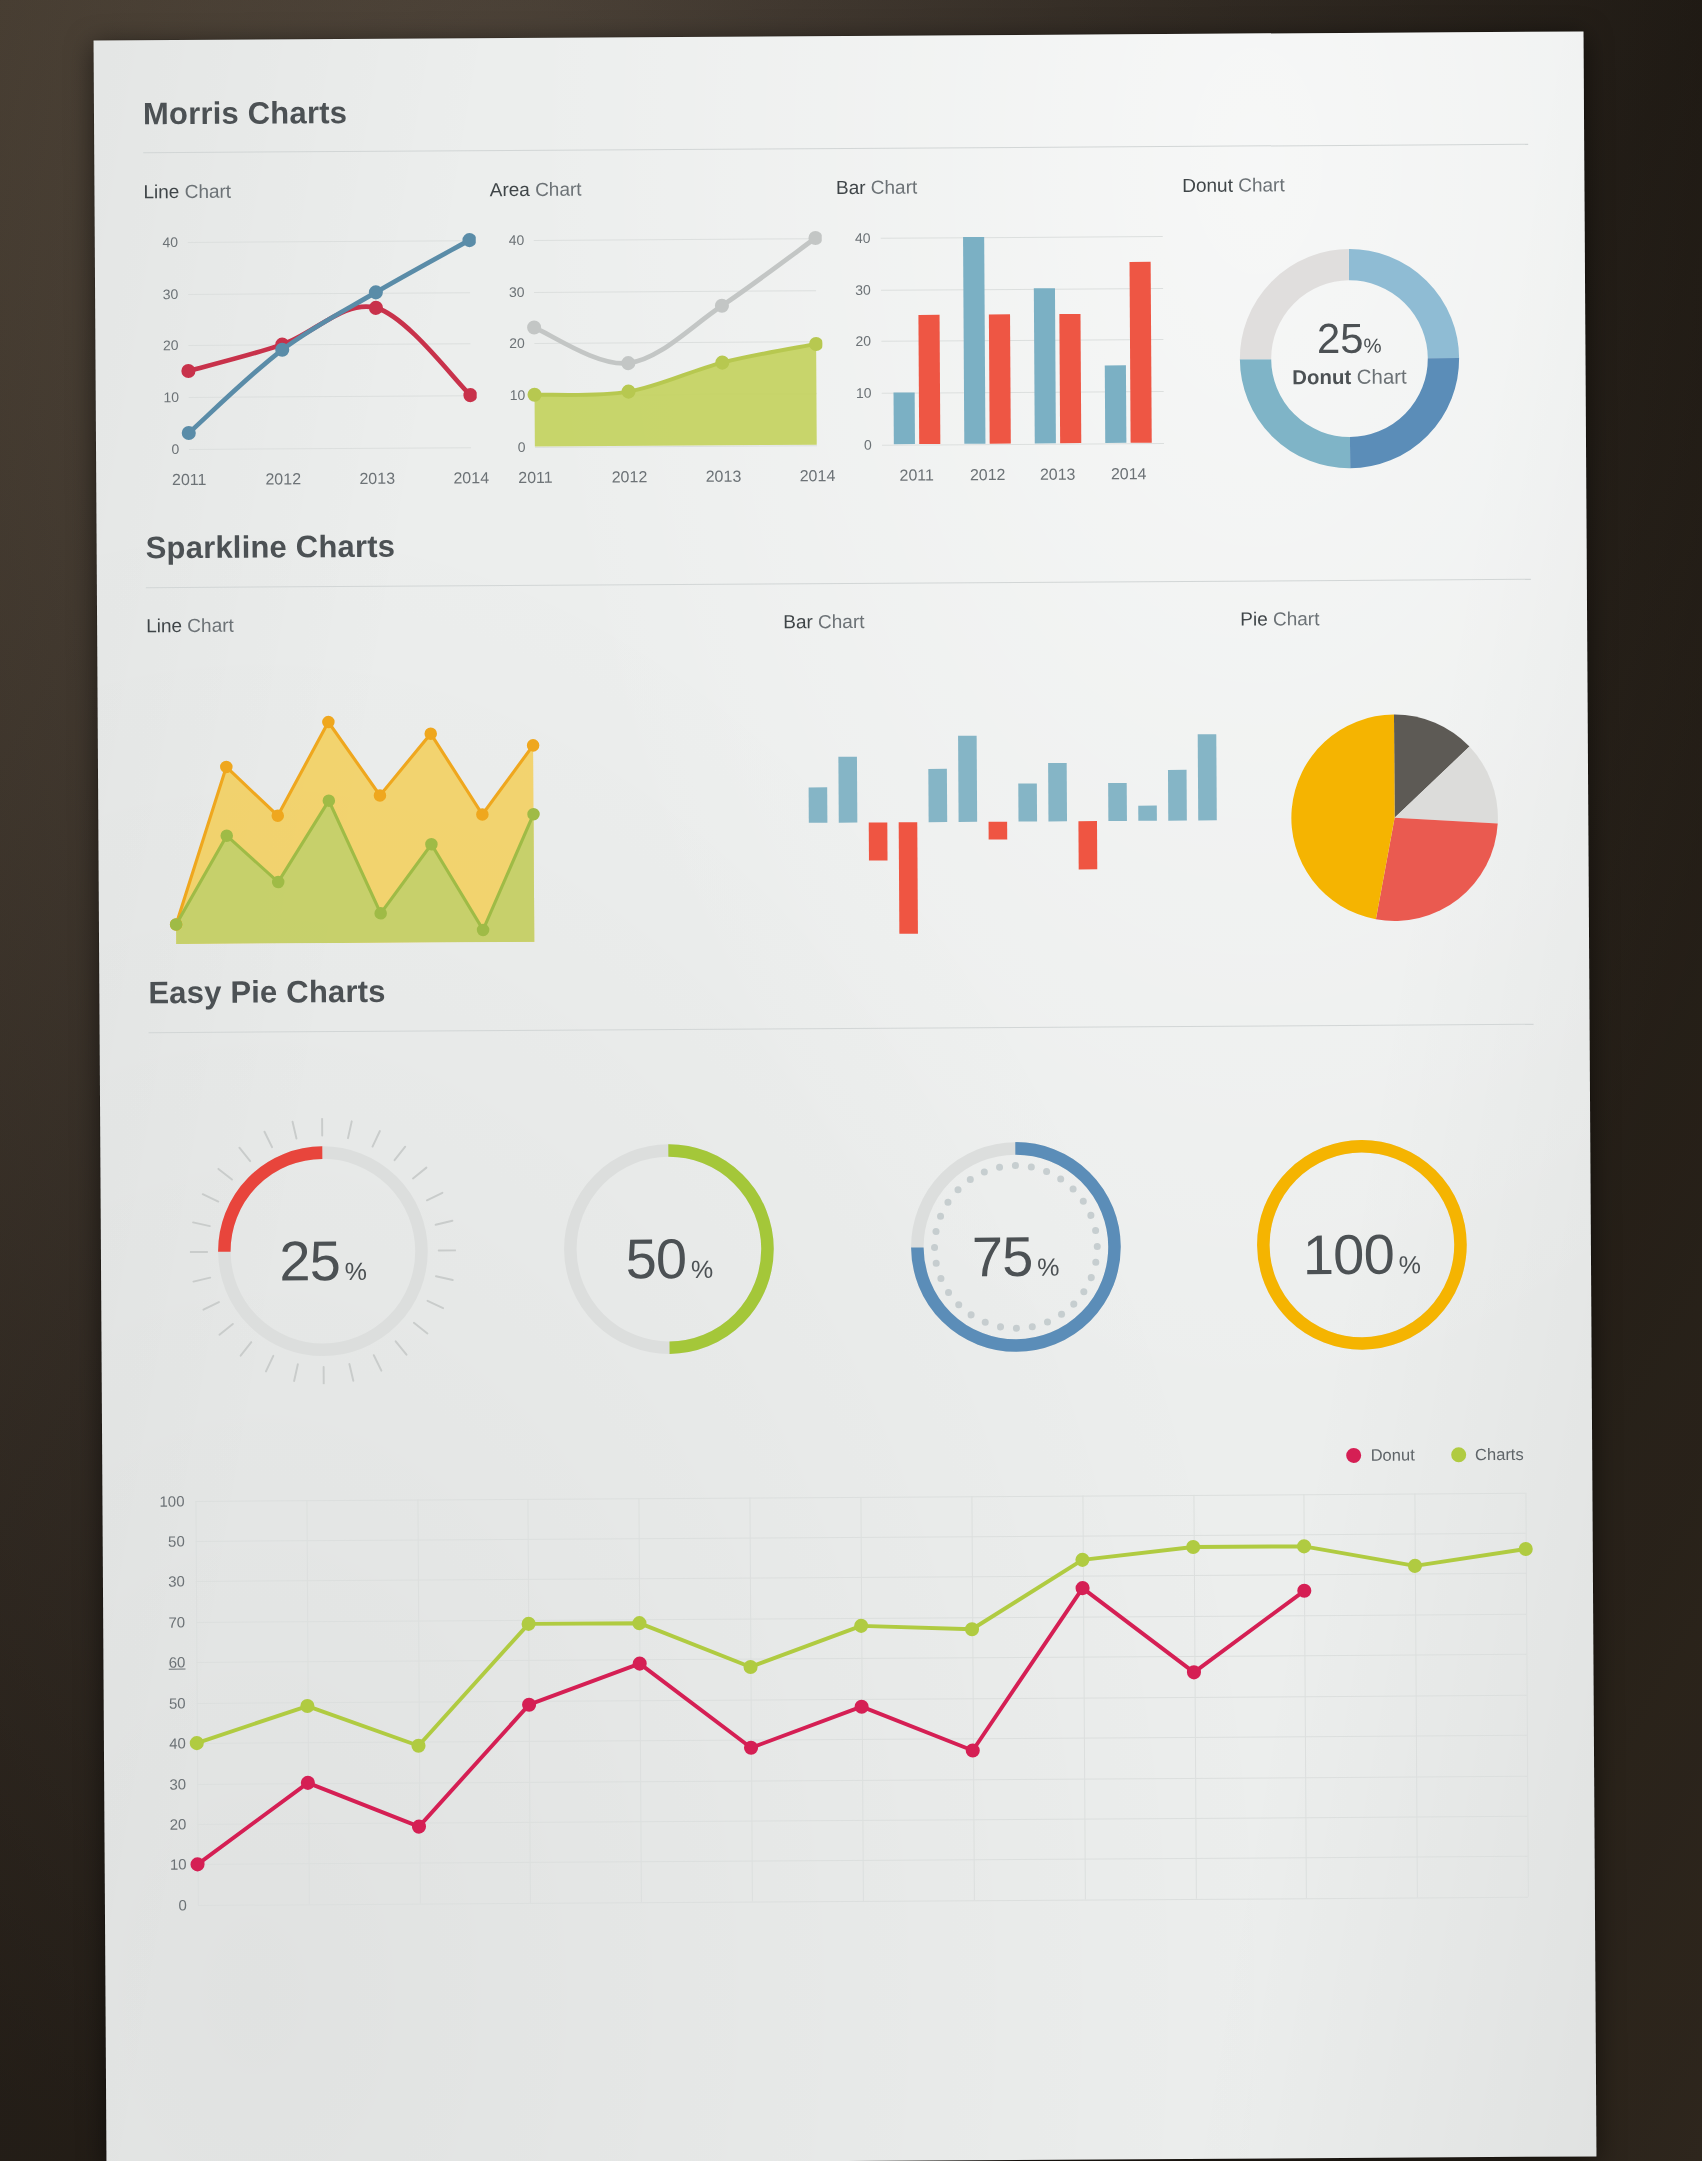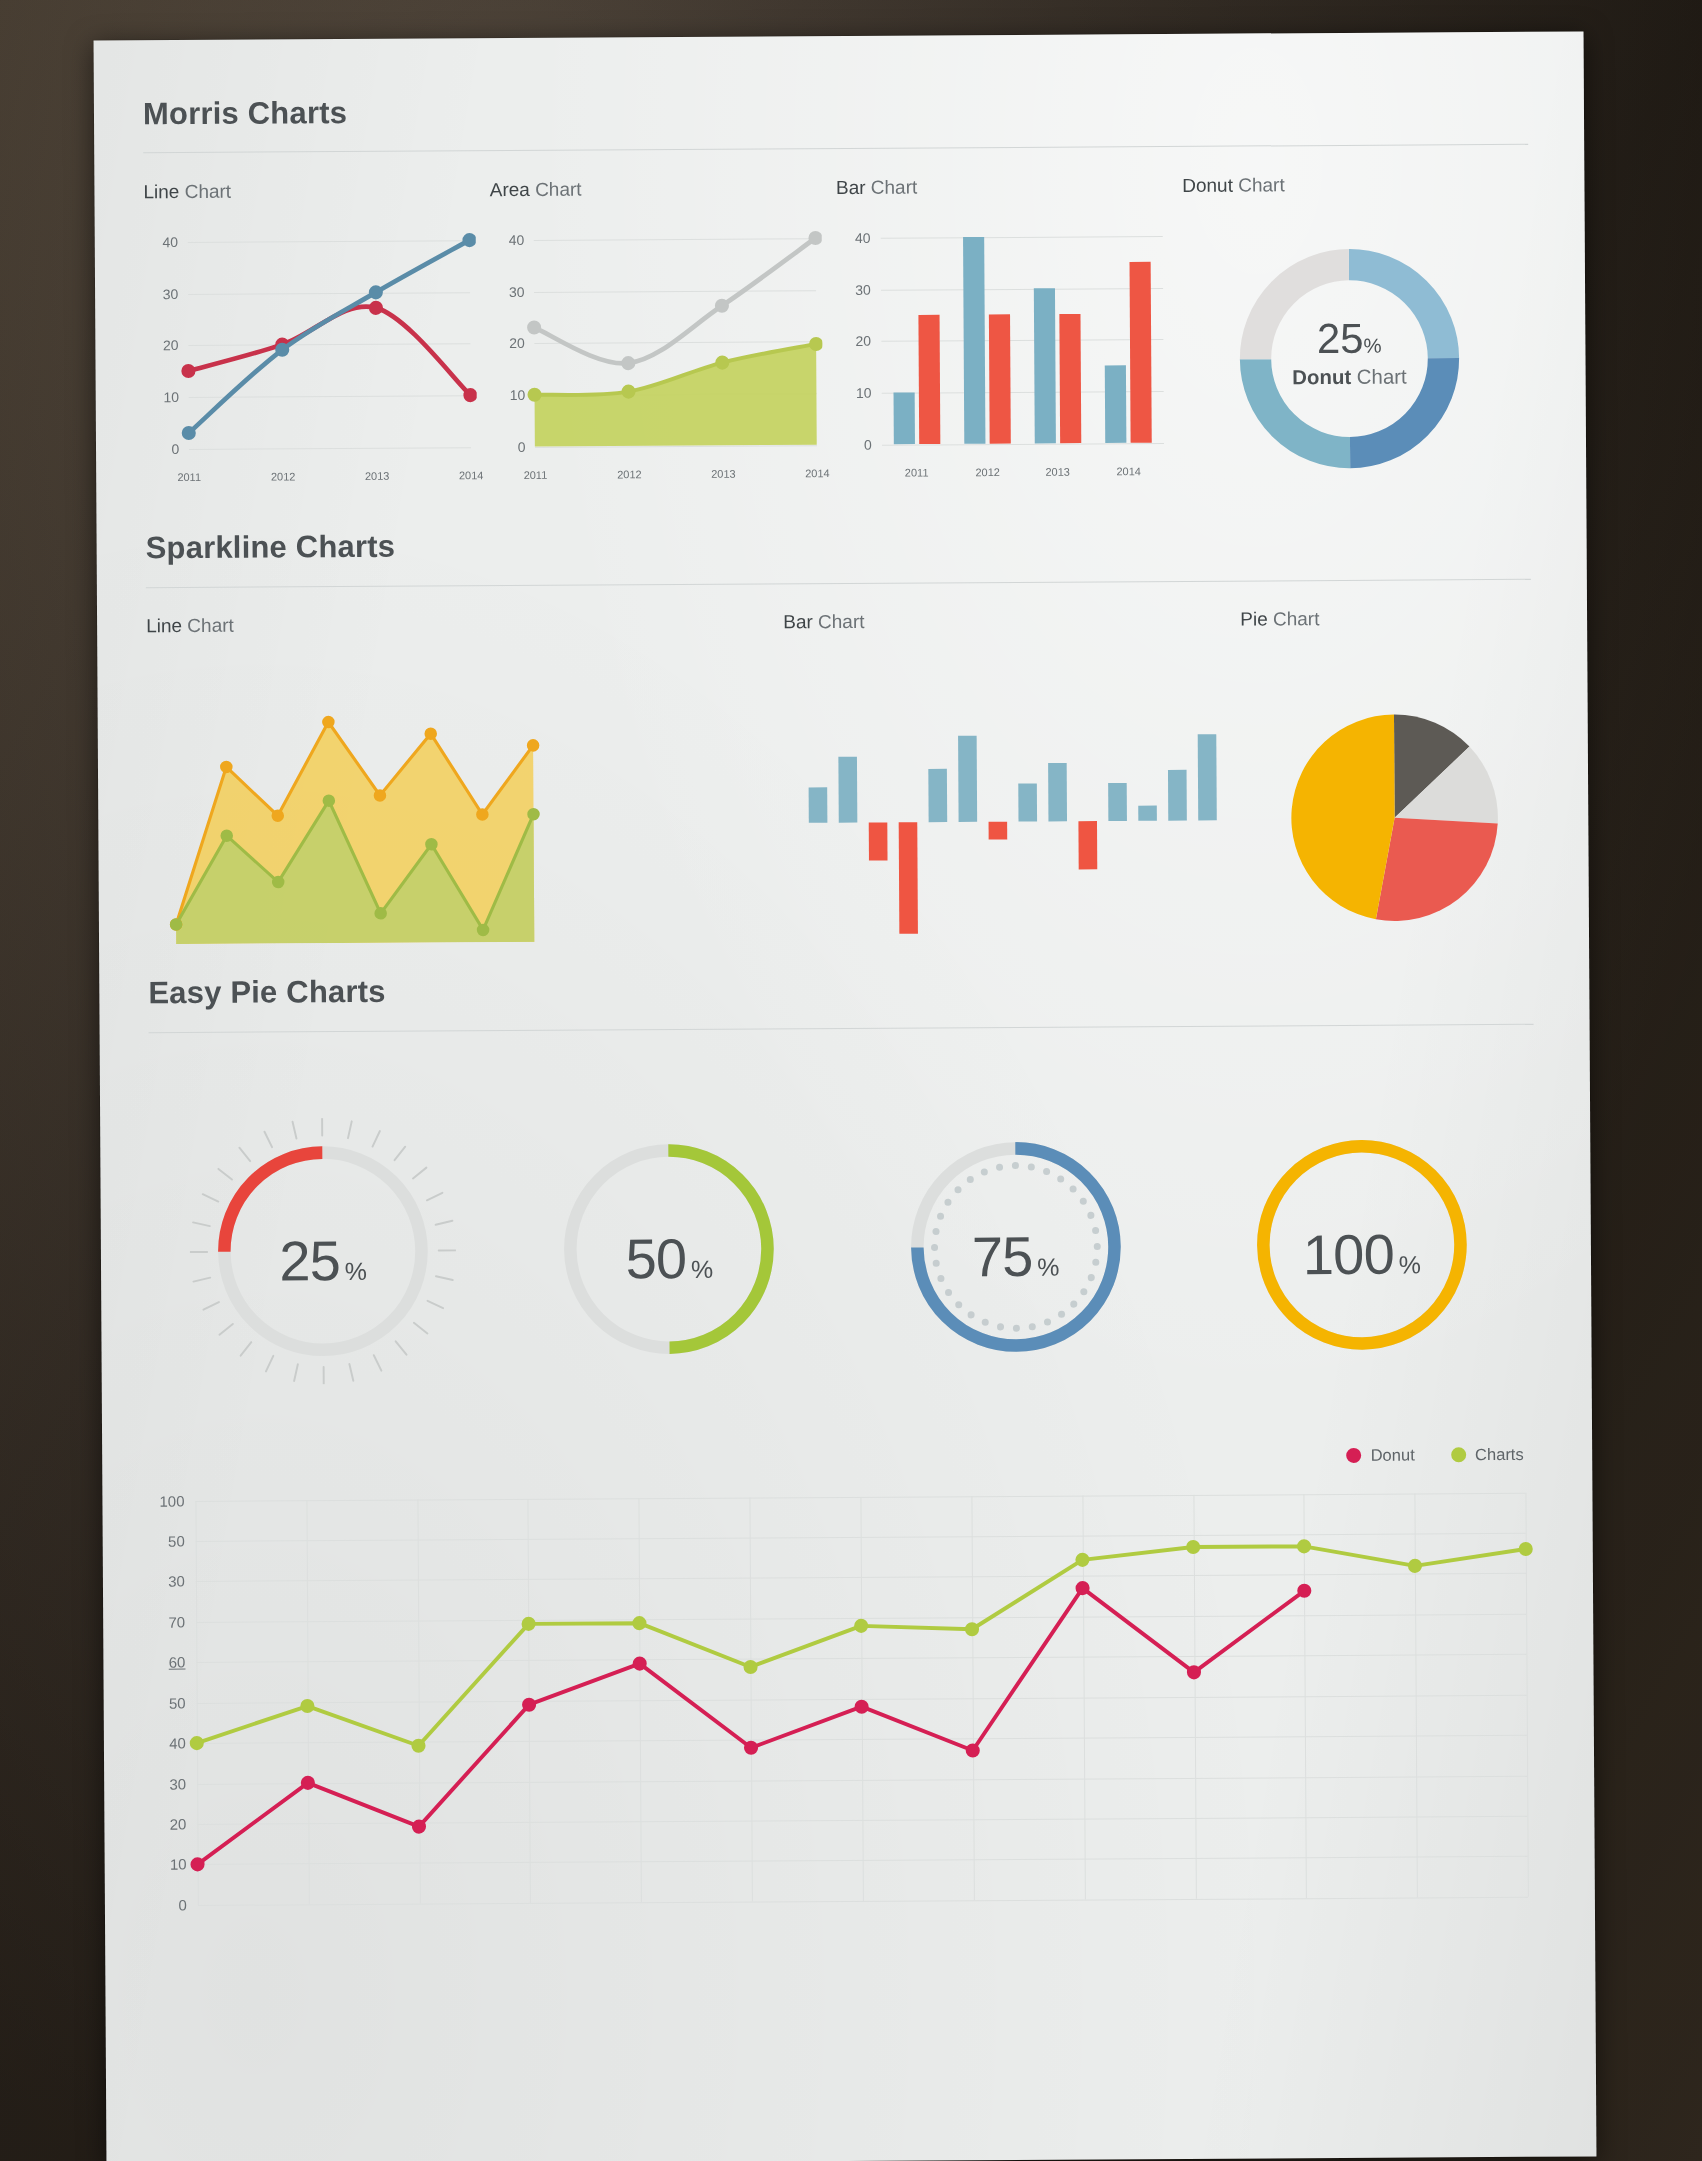--- a/index.html
+++ b/index.html
@@ -54,21 +54,21 @@
   .morris-col .sub { margin-bottom:31px; }
   .mchart { position:relative; height:235px; }
 
   .ylab {
     position:absolute; right:0; transform:translateY(-50%);
     font-size:14px; color:#6c7276; text-align:right;
   }
   .gline { position:absolute; height:0.8px; background:#dcdfde; }
   .xlab {
     position:absolute; transform:translateX(-50%);
-    font-size:11px; color:#6c7276; top:237px; white-space:nowrap;
+    font-size:16px; color:#6c7276; top:237px; white-space:nowrap;
   }
 
   
   .spark-row { display:flex; align-items:flex-start; }
   .spark-a { width:46%; }
   .spark-b { width:33%; }
   .spark-c { width:21%; }
   .spark-row .sub { margin-bottom:41px; }
 
   

